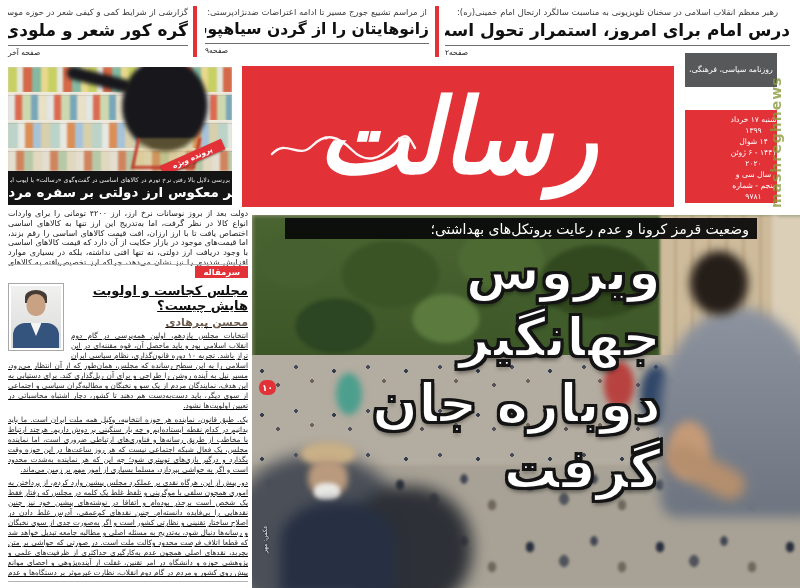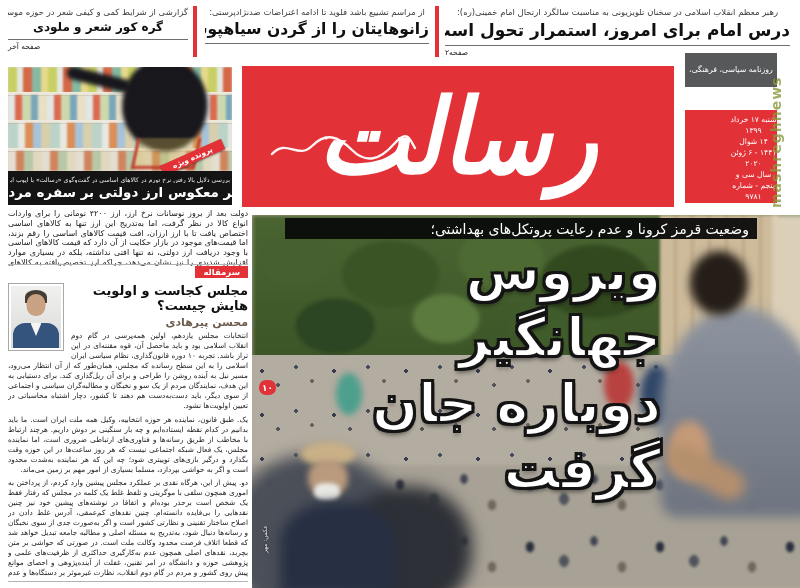--- a/index.html
+++ b/index.html
@@ -8,21 +8,21 @@
     --gray:#57585a;
   }
   html,body{margin:0;padding:0;background:#fff;}
   .page{position:relative;width:800px;height:588px;background:#fff;overflow:hidden;
         font-family:"DejaVu Sans",sans-serif;direction:rtl;}
 
   
   .tblock{position:absolute;top:7px;direction:rtl;}
   .tkicker{font-size:8.5px;color:#3a3a3a;text-align:center;white-space:nowrap;overflow:hidden;}
   .theadline{font-size:17px;font-weight:bold;color:#101010;text-align:center;margin-top:3px;white-space:nowrap;overflow:hidden;}
-  .theadline.small{font-size:12px;}
+  .theadline.small{font-size:17px;}
   .trule{border-top:1.5px solid #6f6f6f;margin-top:5px;}
   .tpage{font-size:7.5px;color:#222;text-align:left;padding-top:2px;}
   .tsep{position:absolute;top:6px;width:4px;height:51px;background:var(--red);}
 
   
   .mast{position:absolute;left:242px;top:66px;width:432px;height:141px;background:var(--red);overflow:hidden;}
   .mast-logo{position:absolute;inset:0;display:flex;align-items:center;justify-content:center;
              color:#fff;font-size:96px;font-weight:bold;font-style:italic;line-height:1;
              transform:scaleY(1.08);letter-spacing:-4px;}
   .mast-orn{position:absolute;left:26px;top:64px;opacity:.95;}
@@ -63,21 +63,21 @@
             display:flex;flex-direction:column;align-items:center;justify-content:center;direction:rtl;}
   .econ-kicker{font-size:6.2px;opacity:.92;white-space:nowrap;overflow:hidden;max-width:220px;}
   .econ-headline{font-size:13.5px;font-weight:bold;margin-top:1px;white-space:nowrap;}
   .econ-body{position:absolute;left:8px;top:209px;width:240px;height:57px;overflow:hidden;
              font-size:8px;line-height:1.22;text-align:justify;color:#161616;direction:rtl;}
   .hline{position:absolute;border-top:1px solid #b3b3b3;}
 
   
   .tag{position:absolute;right:552px;top:266px;background:var(--red);color:#fff;font-size:8.5px;
        font-weight:bold;padding:1px 8px;text-align:center;}
-  .edit{position:absolute;left:8px;top:280px;width:240px;height:300px;overflow:hidden;direction:rtl;}
+  .edit{position:absolute;left:8px;top:280px;width:240px;height:300px;overflow:hidden;direction:rtl;text-decoration:underline;}
   .portrait{float:left;width:50px;height:62px;border:1px solid #a8a8a8;background:#fff;padding:2px;margin:3px 7px 4px 0;}
   .portrait-img{position:relative;width:100%;height:100%;background:linear-gradient(#f0f0ee,#dadad8);overflow:hidden;}
   .p-hair{position:absolute;left:50%;top:4px;transform:translateX(-50%);width:22px;height:13px;background:#453c35;border-radius:50% 50% 0 0;}
   .p-head{position:absolute;left:50%;top:8px;transform:translateX(-50%);width:19px;height:22px;background:#c9a183;border-radius:48% 48% 45% 45%;}
   .p-suit{position:absolute;left:50%;bottom:0;transform:translateX(-50%);width:46px;height:25px;background:#35547d;border-radius:12px 12px 0 0;}
   .p-shirt{position:absolute;left:50%;bottom:12px;transform:translateX(-50%);width:11px;height:13px;background:#f4f4f2;
            clip-path:polygon(0 0,100% 0,50% 100%);}
   .edit-head{font-size:13px;font-weight:bold;color:#0f0f0f;text-align:right;padding-top:3px;margin-bottom:3px;}
   .edit-author{font-size:11px;font-weight:bold;color:#6d5c4e;margin-bottom:2px;}
   .edit-body{font-size:7.3px;line-height:1.38;text-align:justify;color:#1b1b1b;}
@@ -149,23 +149,24 @@
 
   <div class="tblock" style="left:445px;width:345px;">
     <div class="tkicker">رهبر معظم انقلاب اسلامی در سخنان تلویزیونی به مناسبت سالگرد ارتحال امام خمینی(ره):</div>
     <div class="theadline">درس امام برای امروز، استمرار تحول است</div>
     <div class="trule"></div>
     <div class="tpage">صفحه۲</div>
   </div>
   <div class="tsep" style="left:435px;"></div>
 
   <div class="tblock" style="left:205px;width:224px;">
-    <div class="tkicker">از مراسم تشییع باشد فلوید تا ادامه اعتراضات ضدنژادپرستی:</div>
+    <div class="tkicker">از مراسم تشییع جورج مسیر تا ادامه اعتراضات ضدنژادپرستی:</div>
     <div class="theadline" style="font-size:15.5px;">زانوهایتان را از گردن سیاهپوستان بردارید</div>
     <div class="trule"></div>
+    <div class="tpage">صفحه۹</div>
   </div>
   <div class="tsep" style="left:193px;"></div>
 
   <div class="tblock" style="left:8px;width:180px;">
     <div class="tkicker">گزارشی از شرایط کمی و کیفی شعر در حوزه موسیقایی کشور:</div>
     <div class="theadline small">گره کور شعر و ملودی</div>
     <div class="trule"></div>
     <div class="tpage">صفحه آخر</div>
   </div>
 

